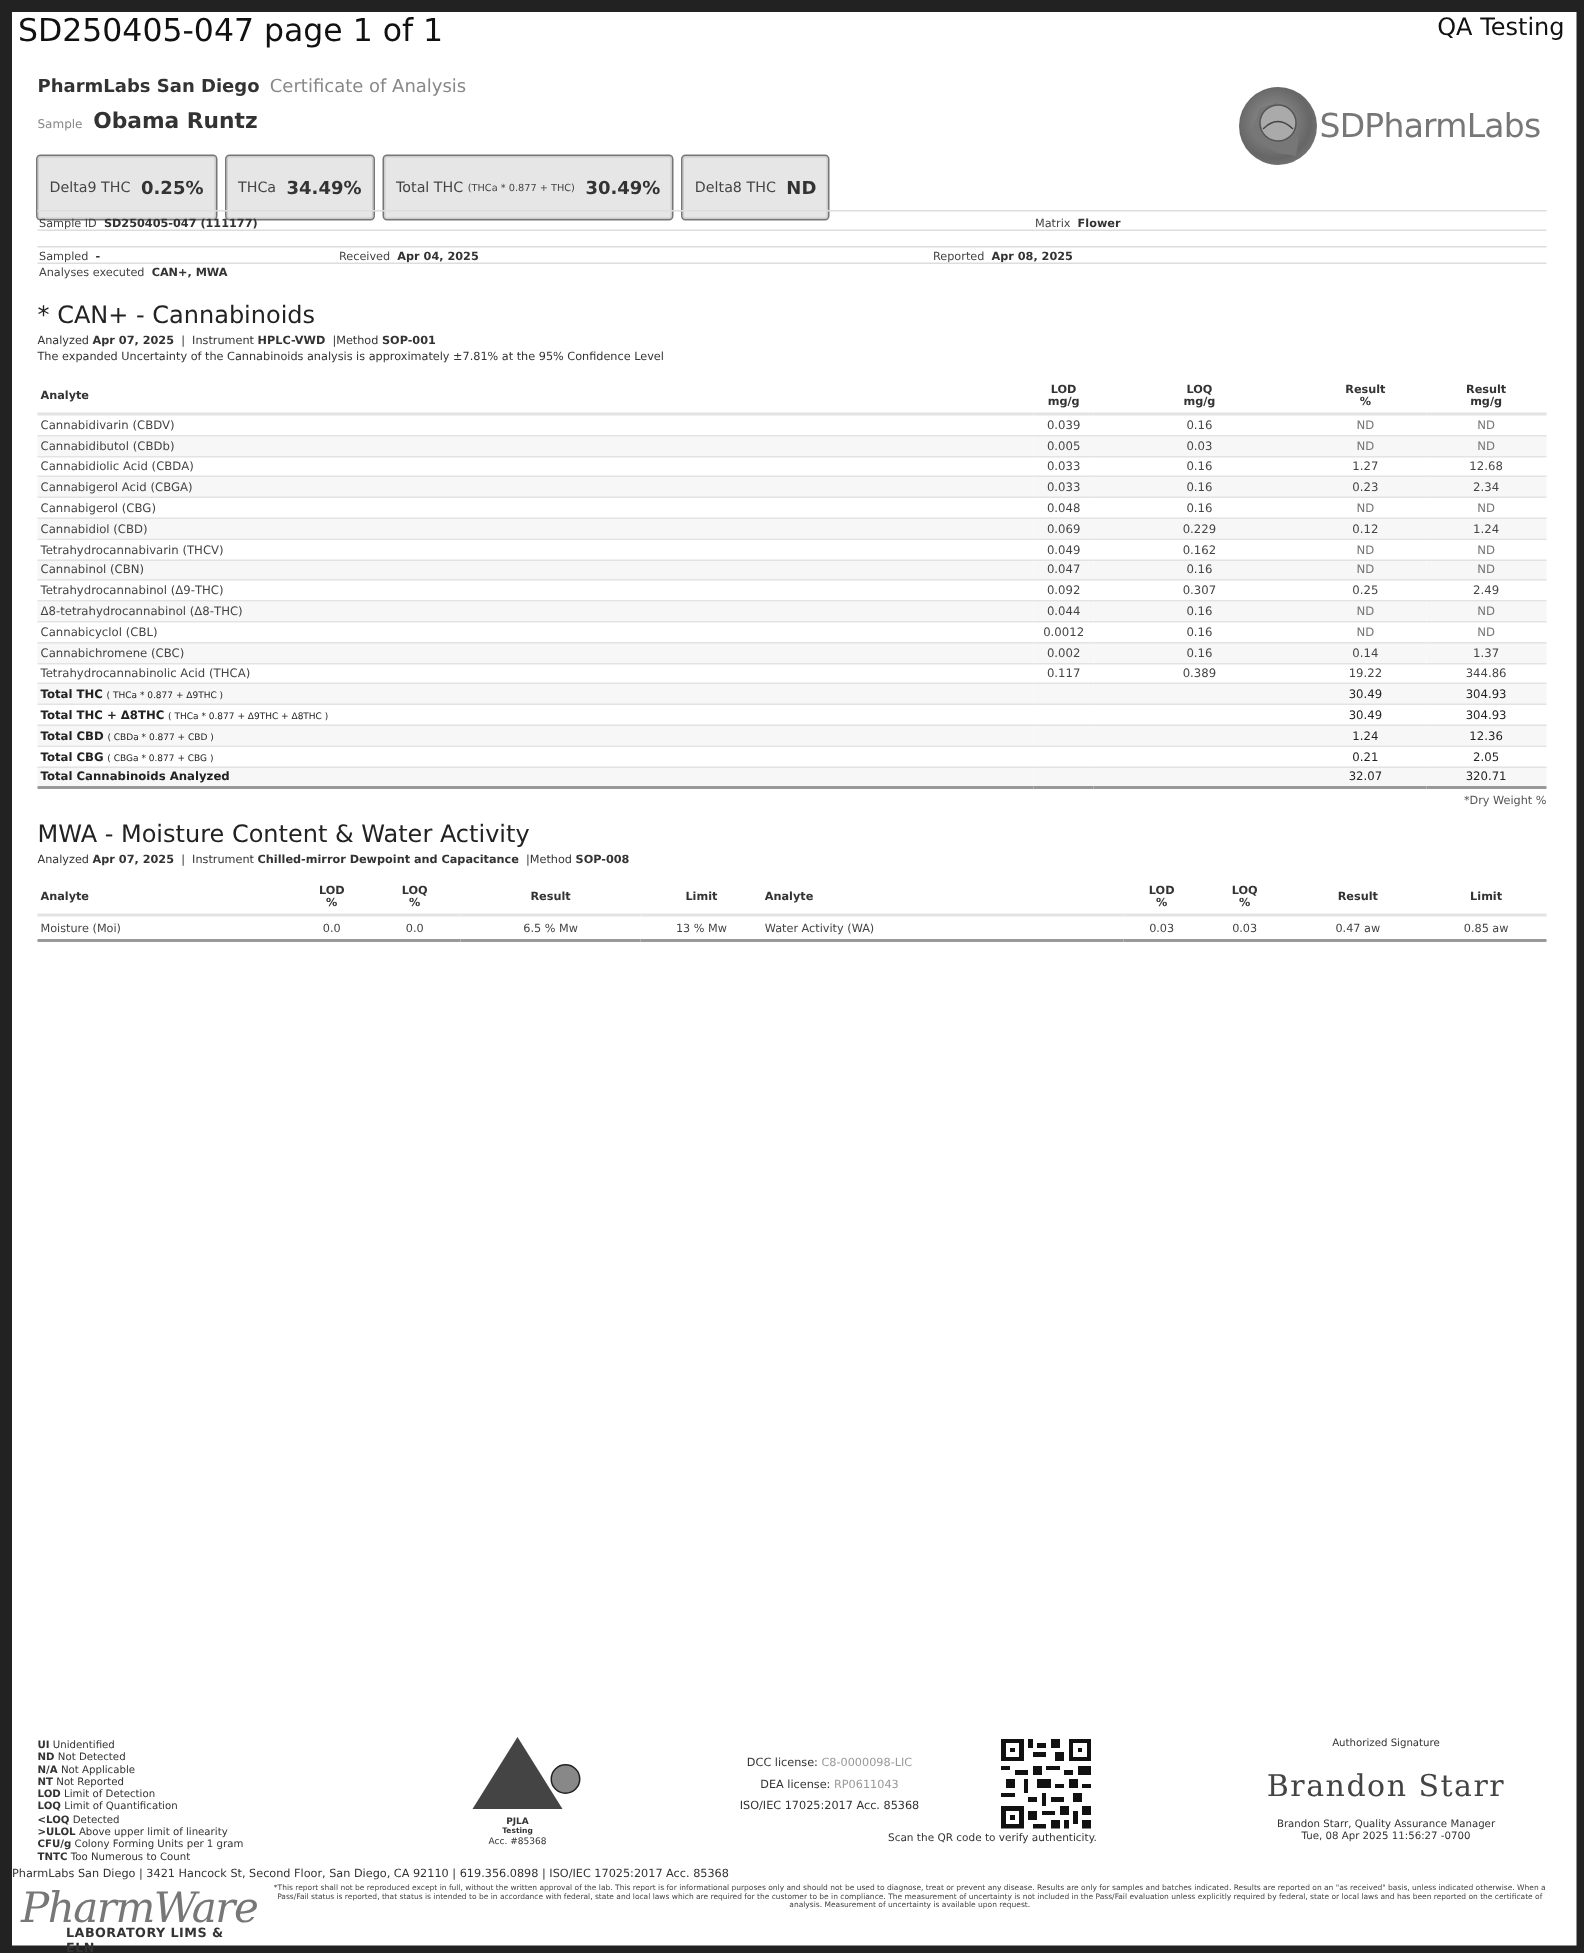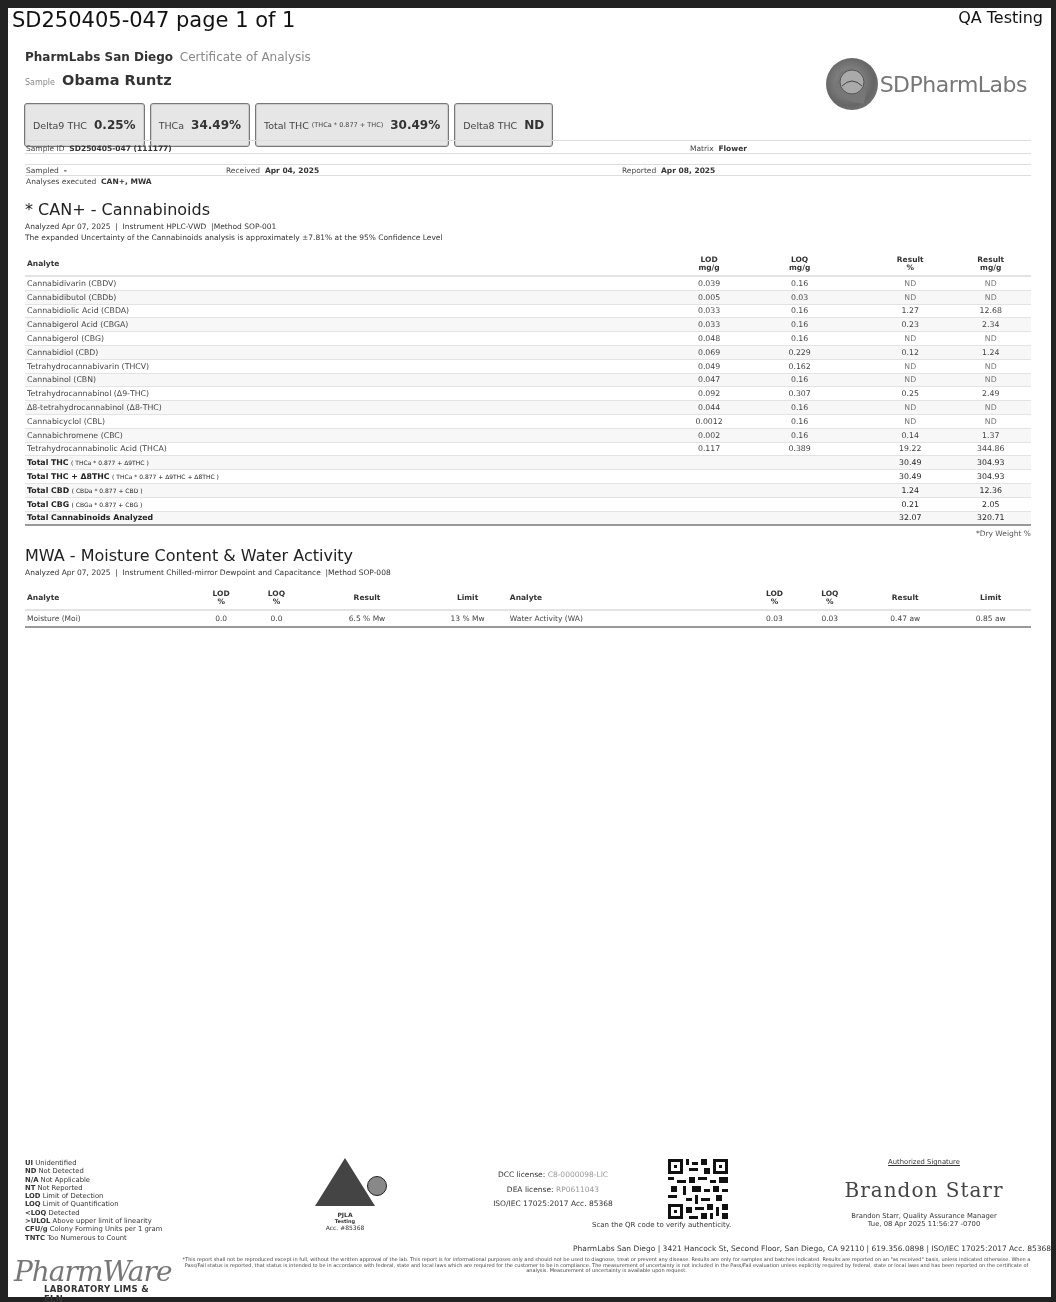--- a/index.html
+++ b/index.html
@@ -24,21 +24,21 @@
   .logo { position:absolute; right:24px; top:50px; display:flex; align-items:center; }
   .logo-emblem { width:52px; height:52px; border-radius:50%; background:radial-gradient(circle at 45% 45%, #999 0, #666 60%, #888 100%);
                  position:relative; }
   .logo-text { font-size:22px; color:#777; margin-left:2px; letter-spacing:-0.5px; }
   .info { position:absolute; left:17px; width:1006px; font-size:7.5px; color:#444; }
   .info .line { position:absolute; left:0; right:0; height:1px; background:#ddd; }
   .info span { position:absolute; }
   .info b { font-weight:bold; color:#333; }
   .sec-title { position:absolute; left:17px; font-size:16px; color:#222; }
   .sec-sub { position:absolute; left:17px; font-size:7.5px; color:#333; }
-  .sec-sub b { font-weight:normal; }
+  .sec-sub b { font-weight:bold; }
   table.can { position:absolute; left:17px; top:245px; width:1006px; border-collapse:collapse; font-size:7.8px; color:#444; }
   table.can th { font-weight:bold; color:#333; font-size:7.5px; height:20px; text-align:center; border-bottom:2px solid #e3e3e3; line-height:8px; }
   table.can th.an { text-align:left; padding-left:2px; }
   table.can td { height:12.8px; padding:0; border-bottom:1px solid #e3e3e3; text-align:center; }
   table.can td.an { text-align:left; padding-left:2px; }
   table.can tr:nth-child(even) td { background:#f7f7f7; }
   table.can tr.total td { color:#222; }
   table.can tr.total td.an b { font-weight:bold; }
   table.can tr.total td.an .f { font-size:6px; }
   table.can tr.last td { border-bottom:2px solid #999; }
@@ -51,23 +51,23 @@
   .legend { position:absolute; left:17px; top:1151px; font-size:6.8px; line-height:8.3px; color:#333; }
   .legend b { font-weight:bold; }
   .fjla { position:absolute; left:301px; top:1150px; width:72px; text-align:center; font-size:6px; color:#333; }
   .tri { width:0; height:0; border-left:30px solid transparent; border-right:30px solid transparent; border-bottom:48px solid #444; margin:0 auto; position:relative; }
   .atom { position:absolute; left:22px; top:18px; width:18px; height:18px; border-radius:50%; background:#888; border:1px solid #222; }
   .lic { position:absolute; left:455px; top:1160px; width:180px; text-align:center; font-size:7.5px; line-height:14.5px; color:#333; }
   .lic .g { color:#999; }
   .qr { position:absolute; left:659px; top:1151px; width:61px; height:60px; }
   .qr-cap { position:absolute; left:584px; top:1213px; width:148px; text-align:left; font-size:7px; color:#333; }
   .sig { position:absolute; left:816px; top:1150px; width:200px; text-align:center; font-size:6.8px; color:#333; }
-  .sig .title { font-weight:normal;text-decoration:underline; }
+  .sig .title { font-weight:normal; }
   .sig .hand { font-family:"DejaVu Serif", serif; font-size:20px; color:#444; margin:12px 0 10px; letter-spacing:1px; }
-  .footer-addr { position:absolute; left:0; right:0; top:1236px; text-align:right; font-size:7.5px; color:#333; }
+  .footer-addr { position:absolute; left:0; right:0; top:1236px; text-align:left; font-size:7.5px; color:#333; }
   .footer-disc { position:absolute; left:172px; right:18px; top:1249px; font-size:5px; line-height:5.5px; color:#444; text-align:center; }
   .pharmware { position:absolute; left:6px; top:1250px; width:150px; }
   .pw-text { font-size:28px; font-style:italic; color:#777; font-family:"DejaVu Serif", serif; letter-spacing:-1px; line-height:28px; }
   .pw-sub { font-size:8.5px; color:#333; font-weight:bold; letter-spacing:0.3px; margin-left:30px; margin-top:-2px; }
 </style>
 </head>
 <body>
 
 <div class="page">
 

